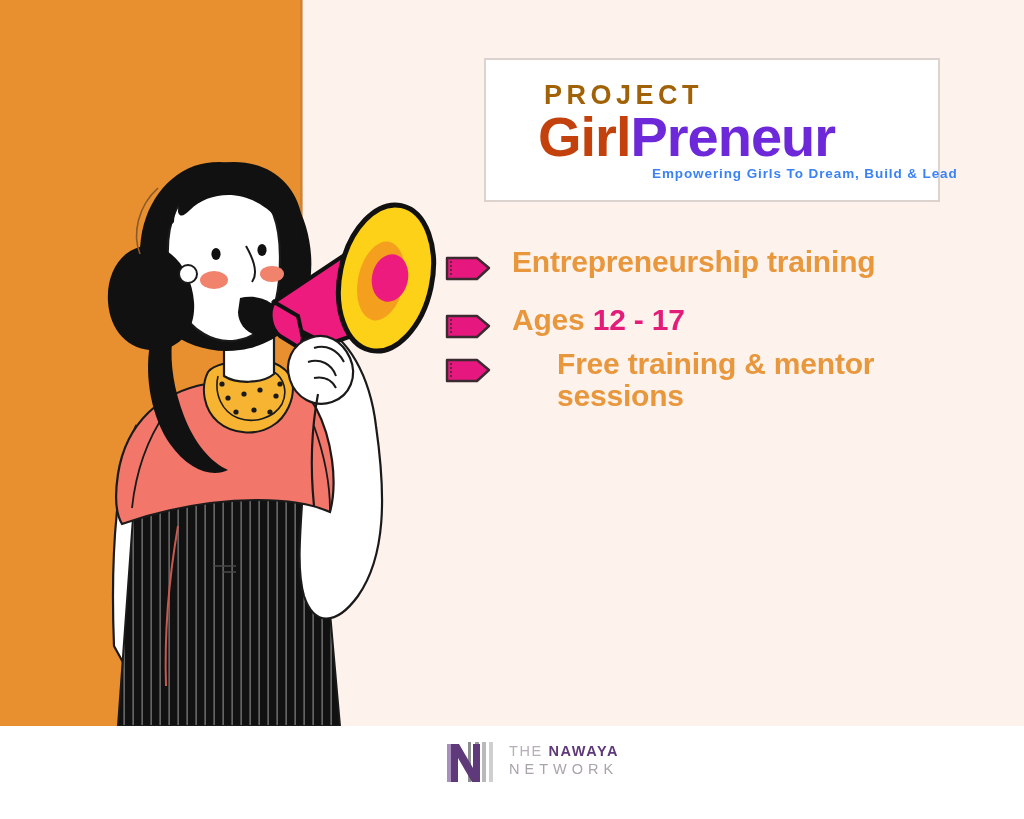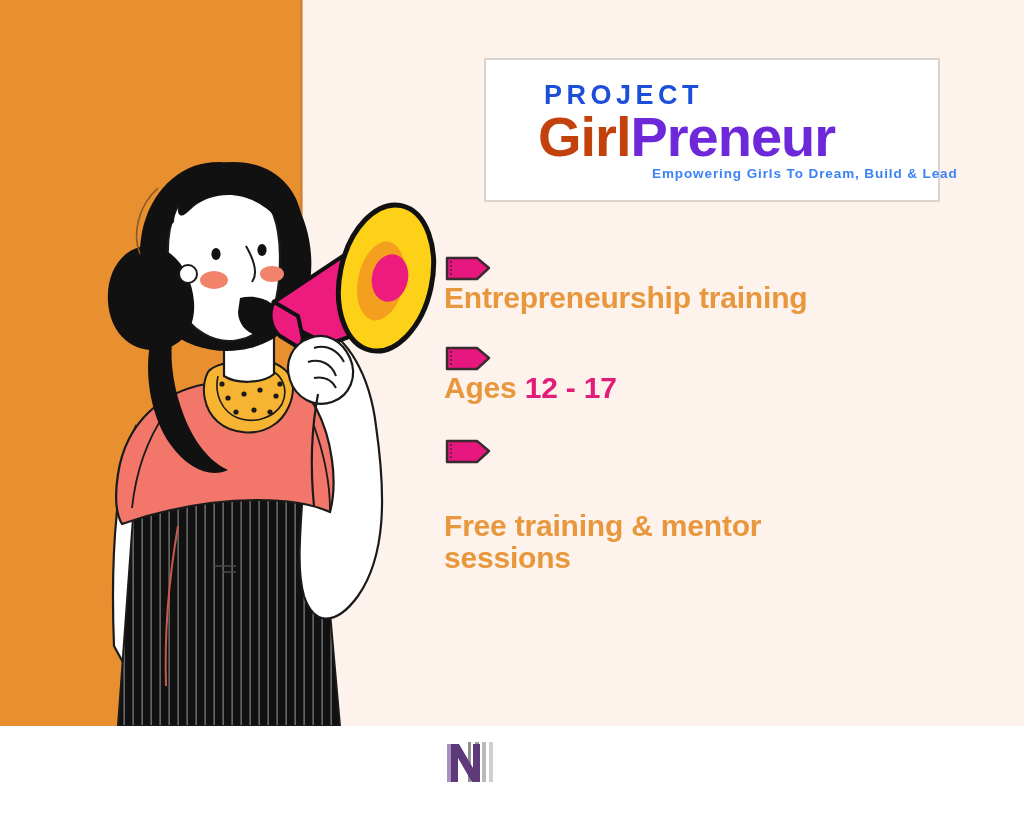--- a/index.html
+++ b/index.html
@@ -10,38 +10,38 @@
   .bg-cream{position:absolute;left:0;top:0;width:1024px;height:726px;background:#fdf2ec;}
   .bg-orange{position:absolute;left:0;top:0;width:302px;height:726px;background:#e8902f;}
   .bg-orange-edge{position:absolute;left:300px;top:0;width:3px;height:726px;background:#c2762a;opacity:.55;}
   .footer-band{position:absolute;left:0;top:726px;width:1024px;height:93px;background:#ffffff;}
 
   
   .logo-card{position:absolute;left:484px;top:58px;width:456px;height:144px;background:#ffffff;
              border:2px solid #dcd3cf;box-sizing:border-box;}
   .logo-inner{position:absolute;left:0;top:0;width:100%;height:100%;}
   .logo-project{position:absolute;left:58px;top:20px;font-size:27px;font-weight:bold;
-                letter-spacing:4.5px;color:#1d4ed8;font-family:"Liberation Sans",sans-serif;}
+                letter-spacing:4.5px;color:#a16207;font-family:"Liberation Sans",sans-serif;}
   .logo-main{position:absolute;left:52px;top:44px;font-size:56px;font-weight:bold;
              letter-spacing:-1px;white-space:nowrap;font-family:"Liberation Sans",sans-serif;}
   .logo-girl{color:#c2410c;}
   .logo-preneur{color:#6d28d9;}
   .logo-tag{position:absolute;left:166px;top:106px;font-size:13.5px;font-weight:bold;
             letter-spacing:.9px;color:#3b82f6;white-space:nowrap;}
 
   
   .bullets{position:absolute;left:444px;top:246px;width:560px;}
-  .bullet{position:relative;display:flex;align-items:flex-start;margin-bottom:20px;flex-direction:column;}
+  .bullet{position:relative;display:flex;align-items:flex-start;margin-bottom:20px;}
   .bullet-marker{flex:0 0 auto;width:48px;height:28px;margin-top:8px;margin-right:20px;position:relative;}
   .bullet-marker svg{display:block;}
   .bullet-text{font-size:30px;line-height:1.08;color:#e8973c;font-weight:600;
                letter-spacing:-.2px;font-family:"Liberation Sans",sans-serif;}
   .hi{color:#e31c79;}
   .b1{margin-bottom:22px;}
-  .b2{margin-bottom:24px;}
+  .b2{margin-bottom:8px;}
   .b3{margin-bottom:26px;gap:45px;}
 
   
   .footer-logo{position:absolute;left:447px;top:738px;width:150px;height:48px;}
   .fl-mark{position:absolute;left:0;top:2px;width:58px;height:44px;}
   .fl-text{position:absolute;left:62px;top:4px;line-height:1.12;}
   .fl-line1{font-size:14.5px;letter-spacing:1.6px;white-space:nowrap;}
   .fl-the{color:#b6aeb8;}
   .fl-nawaya{color:#5f3a7a;font-weight:bold;}
   .fl-line2{font-size:14.5px;letter-spacing:5px;color:#a9a3ab;white-space:nowrap;margin-top:2px;}
@@ -241,15 +241,19 @@
     <span class="fl-mark">
       <svg width="58" height="44" viewBox="0 0 58 44">
         <rect x="28" y="2" width="4" height="40" fill="#9a9a9a"></rect>
         <rect x="35" y="2" width="4" height="40" fill="#b9b9b9"></rect>
         <rect x="42" y="2" width="4" height="40" fill="#cfcfcf"></rect>
         <rect x="21" y="2" width="3" height="40" fill="#8f8f8f"></rect>
         <path d="M4 42 L4 4 L12 4 L26 28 L26 4 L33 4 L33 42 L25 42 L11 18 L11 42 Z" fill="#5f3a7a"></path>
         <rect x="0" y="4" width="4" height="38" fill="#a98fbd"></rect>
       </svg>
     </span>
+    <span class="fl-text">
+      <span class="fl-line1"><span class="fl-the">THE</span> <span class="fl-nawaya">NAWAYA</span></span>
+      <span class="fl-line2">NETWORK</span>
+    </span>
   </div>
 
 </div>
 
 </body></html>

